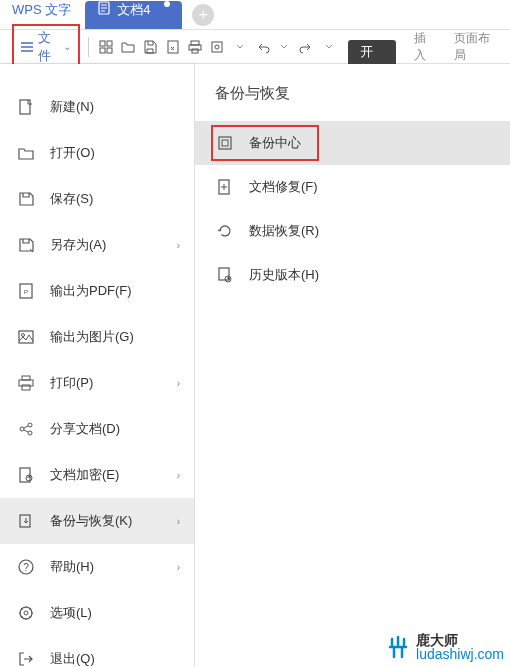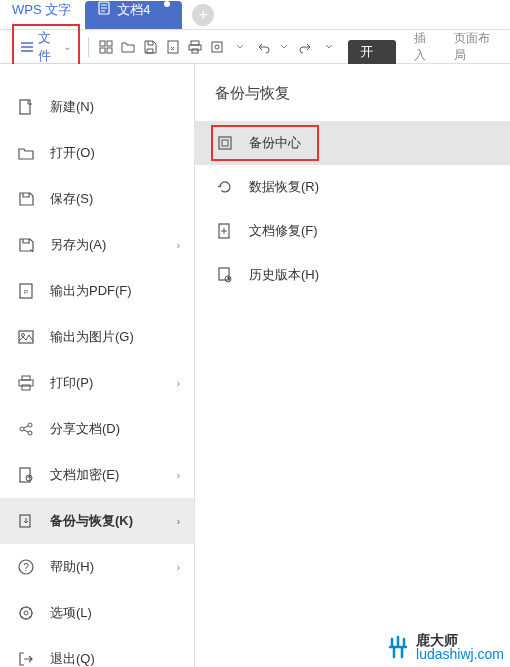--- a/index.html
+++ b/index.html
@@ -18,21 +18,21 @@
     .vsep { width: 1px; height: 20px; background: #d0d0d0; margin: 0 4px; }
     .tool-icon { width: 20px; height: 20px; display: flex; align-items: center; justify-content: center; color: #555; cursor: pointer; }
     .start-btn { background: #404040; color: #fff; padding: 3px 12px; border-radius: 3px; margin-left: 6px; cursor: pointer; margin-top: 28px; }
     .ribbon-label { color: #888; margin-left: 14px; font-size: 12px; }
     
     .dropdown-area { display: flex; position: relative; height: calc(100% - 64px); }
     .left-panel { width: 195px; background: #fff; border-right: 1px solid #e0e0e0; box-shadow: 2px 0 6px rgba(0,0,0,0.08); padding-top: 20px; }
     .right-panel { flex: 1; background: #fff; padding-top: 20px; }
     
     .menu-item { display: flex; align-items: center; height: 46px; padding: 0 16px; gap: 14px; cursor: pointer; position: relative; color: #333; }
-    .menu-item.active { background: #ececec; font-weight: bold; }
+    .menu-item.active { background: #ececec; }
     .menu-item .arrow { position: absolute; right: 14px; font-size: 10px; color: #888; }
     .menu-icon { width: 20px; height: 20px; display: flex; align-items: center; justify-content: center; }
     
     .right-title { padding: 0 20px 18px 20px; color: #444; font-size: 15px; }
     
     .sub-item { display: flex; align-items: center; height: 44px; padding: 0 20px; gap: 14px; cursor: pointer; }
     .sub-item.highlight { background: #e5e5e5; position: relative; }
     .highlight-box { position: absolute; left: 16px; top: 4px; width: 108px; height: 36px; border: 2px solid #e03636; pointer-events: none; }
     
     .watermark { position: absolute; bottom: 6px; right: 6px; display: flex; align-items: center; gap: 4px; }
@@ -277,33 +277,33 @@
           <svg width="18" height="18" viewBox="0 0 18 18">
             <rect x="3" y="3" width="12" height="12" fill="none" stroke="#555" stroke-width="1.2"></rect>
             <rect x="6" y="6" width="6" height="6" fill="none" stroke="#555"></rect>
           </svg>
         </span>
       <span>备份中心</span>
     </div>
     <div class="sub-item">
       <span class="menu-icon">
           <svg width="18" height="18" viewBox="0 0 18 18">
-            <path d="M4 9a5 5 0 1 1 1.5 3.5M4 9l-2-1M4 9l1-2" fill="none" stroke="#555" stroke-width="1.2"></path>
-          </svg>
-        </span>
-      <span>数据恢复(R)</span>
-    </div>
-    <div class="sub-item">
-      <span class="menu-icon">
-          <svg width="18" height="18" viewBox="0 0 18 18">
             <rect x="3" y="2" width="10" height="14" fill="none" stroke="#555" stroke-width="1.2"></rect>
             <path d="M8 6v6M5 9h6" stroke="#555"></path>
           </svg>
         </span>
       <span>文档修复(F)</span>
+    </div>
+    <div class="sub-item">
+      <span class="menu-icon">
+          <svg width="18" height="18" viewBox="0 0 18 18">
+            <path d="M4 9a5 5 0 1 1 1.5 3.5M4 9l-2-1M4 9l1-2" fill="none" stroke="#555" stroke-width="1.2"></path>
+          </svg>
+        </span>
+      <span>数据恢复(R)</span>
     </div>
     <div class="sub-item">
       <span class="menu-icon">
           <svg width="18" height="18" viewBox="0 0 18 18">
             <rect x="3" y="2" width="10" height="12" fill="none" stroke="#555" stroke-width="1.2"></rect>
             <circle cx="12" cy="13" r="3" fill="none" stroke="#555"></circle>
             <path d="M12 11v2h2" stroke="#555"></path>
           </svg>
         </span>
       <span>历史版本(H)</span>

